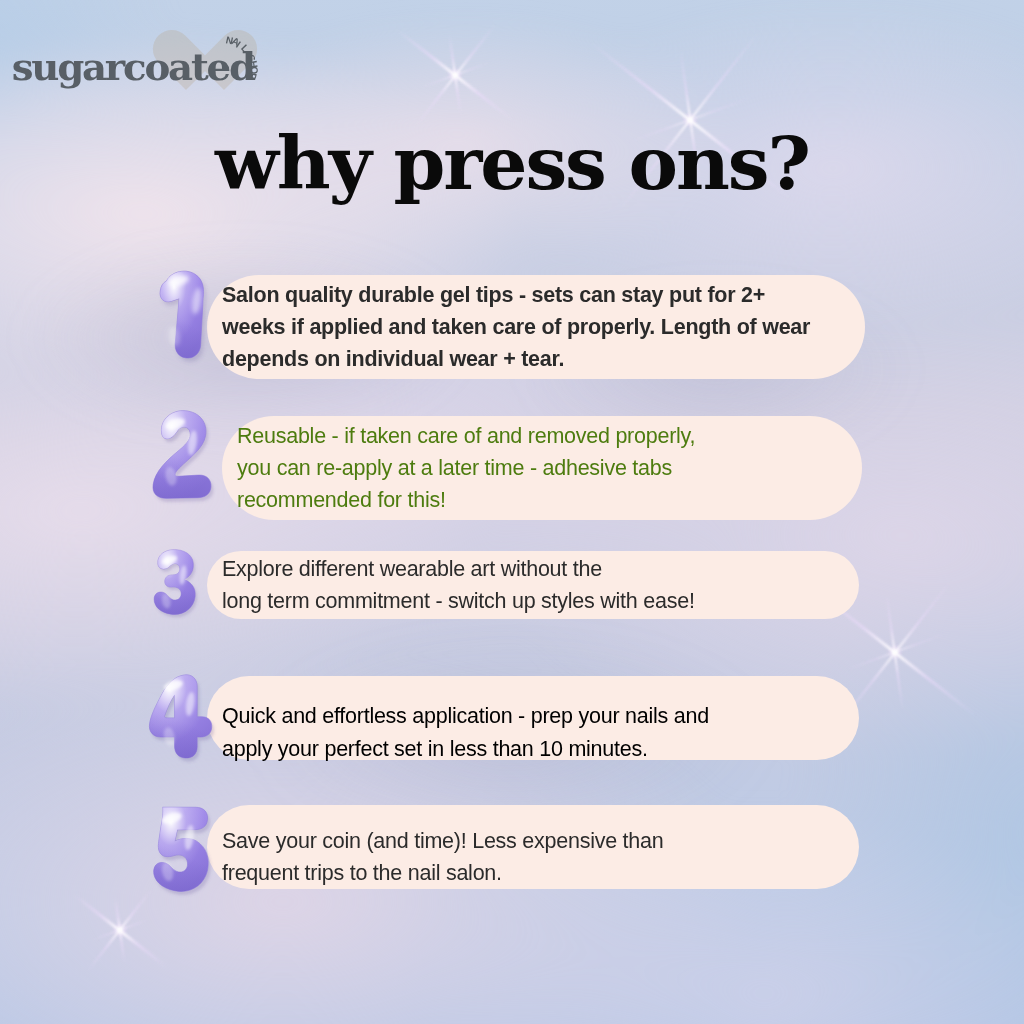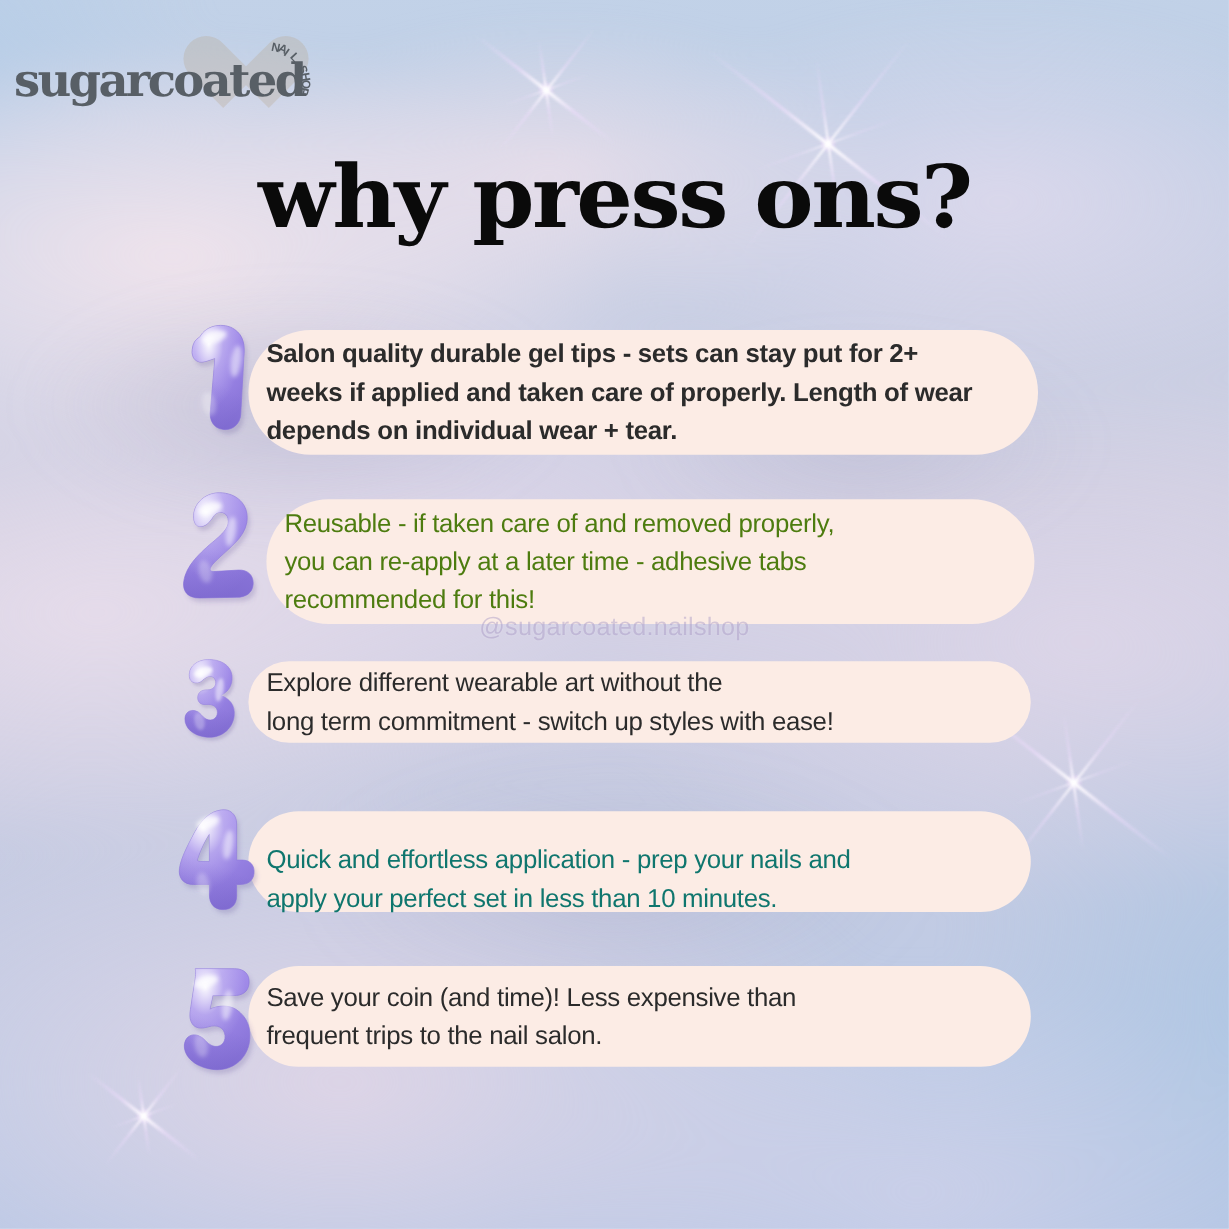--- a/index.html
+++ b/index.html
@@ -379,21 +379,21 @@
             <path d="M64 12 C76 10 86 18 86 32 L86 84 L94 84 C106 84 112 92 111 103 C110 114 102 119 91 119 L86 119 L86 136 C86 149 77 156 65 155 C53 154 47 146 47 134 L47 119 L24 119 C10 119 2 110 4 96 C6 82 14 66 26 44 C36 26 48 14 64 12 Z M47 46 C40 56 34 70 30 82 C29 85 30 86 34 86 L47 86 Z" fill="url(#s3)"></path>
             <path d="M64 12 C76 10 86 18 86 32 L86 84 L94 84 C106 84 112 92 111 103 C110 114 102 119 91 119 L86 119 L86 136 C86 149 77 156 65 155 C53 154 47 146 47 134 L47 119 L24 119 C10 119 2 110 4 96 C6 82 14 66 26 44 C36 26 48 14 64 12 Z M47 46 C40 56 34 70 30 82 C29 85 30 86 34 86 L47 86 Z" fill="url(#h3)"></path>
             <g opacity="0.92" filter="url(#b3)">
               <ellipse cx="45" cy="30" rx="17" ry="8" fill="#ffffff" opacity="0.85" transform="rotate(-18 45 30)"></ellipse>
               <ellipse cx="74" cy="62" rx="7" ry="21" fill="#ffffff" opacity="0.55" transform="rotate(8 74 62)"></ellipse>
               <ellipse cx="38" cy="118" rx="9" ry="16" fill="#ffffff" opacity="0.30" transform="rotate(-12 38 118)"></ellipse>
             </g>
           </svg>
         </div>
         <div class="card" style="left: 207px; top: 676px; width: 652px; height: 84px; background: rgb(252, 236, 229);">
-          <div class="card-text" style="color: #0f766e; margin-top: 29px;">Quick and effortless application - prep your nails and
+          <div class="card-text" style="color: #000000; margin-top: 29px;">Quick and effortless application - prep your nails and
 apply your perfect set in less than 10 minutes.</div>
         </div>
       </div>
       <div class="row">
         <div class="num" style="left: 138px; top: 800px; width: 110px; height: 128px;">
           <svg viewBox="0 0 120 165" width="110" height="128" aria-hidden="true" style="transform: scale(0.78); transform-origin: 0px 0px;">
             <defs>
               <linearGradient id="g4" x1="0" y1="0" x2="0.6" y2="1">
                 <stop offset="0%" stop-color="#c3b4f5"></stop>
                 <stop offset="30%" stop-color="#a994ec"></stop>
@@ -417,22 +417,21 @@
             <path d="M30 12 L84 12 C98 12 105 20 104 32 C103 44 95 49 82 49 L54 49 L50 68 C62 62 76 62 86 68 C102 78 108 96 104 116 C98 142 74 155 50 150 C28 146 14 132 15 117 C16 106 24 101 34 104 C43 107 45 115 53 118 C63 122 72 115 71 104 C70 93 60 88 48 92 C38 95 30 94 26 88 C22 82 22 76 24 64 L30 26 C31 17 30 12 30 12 Z" fill="url(#g4)" stroke="#8e79dd" stroke-width="1"></path>
             <path d="M30 12 L84 12 C98 12 105 20 104 32 C103 44 95 49 82 49 L54 49 L50 68 C62 62 76 62 86 68 C102 78 108 96 104 116 C98 142 74 155 50 150 C28 146 14 132 15 117 C16 106 24 101 34 104 C43 107 45 115 53 118 C63 122 72 115 71 104 C70 93 60 88 48 92 C38 95 30 94 26 88 C22 82 22 76 24 64 L30 26 C31 17 30 12 30 12 Z" fill="url(#s4)"></path>
             <path d="M30 12 L84 12 C98 12 105 20 104 32 C103 44 95 49 82 49 L54 49 L50 68 C62 62 76 62 86 68 C102 78 108 96 104 116 C98 142 74 155 50 150 C28 146 14 132 15 117 C16 106 24 101 34 104 C43 107 45 115 53 118 C63 122 72 115 71 104 C70 93 60 88 48 92 C38 95 30 94 26 88 C22 82 22 76 24 64 L30 26 C31 17 30 12 30 12 Z" fill="url(#h4)"></path>
             <g opacity="0.92" filter="url(#b4)">
               <ellipse cx="45" cy="30" rx="17" ry="8" fill="#ffffff" opacity="0.85" transform="rotate(-18 45 30)"></ellipse>
               <ellipse cx="74" cy="62" rx="7" ry="21" fill="#ffffff" opacity="0.55" transform="rotate(8 74 62)"></ellipse>
               <ellipse cx="38" cy="118" rx="9" ry="16" fill="#ffffff" opacity="0.30" transform="rotate(-12 38 118)"></ellipse>
             </g>
           </svg>
         </div>
-        <div class="card" style="left: 207px; top: 805px; width: 652px; height: 84px; background: rgb(252, 236, 229);">
+        <div class="card" style="left: 207px; top: 805px; width: 652px; height: 84px; background: rgb(252, 236, 229); align-items: flex-end;">
           <div class="card-text" style="color: rgb(43, 43, 43);">Save your coin (and time)! Less expensive than
 frequent trips to the nail salon.</div>
         </div>
       </div>
     </div>
 
-  <div class="watermark">@sugarcoated.nailshop</div>
 
 </div>
 
 </body></html>

